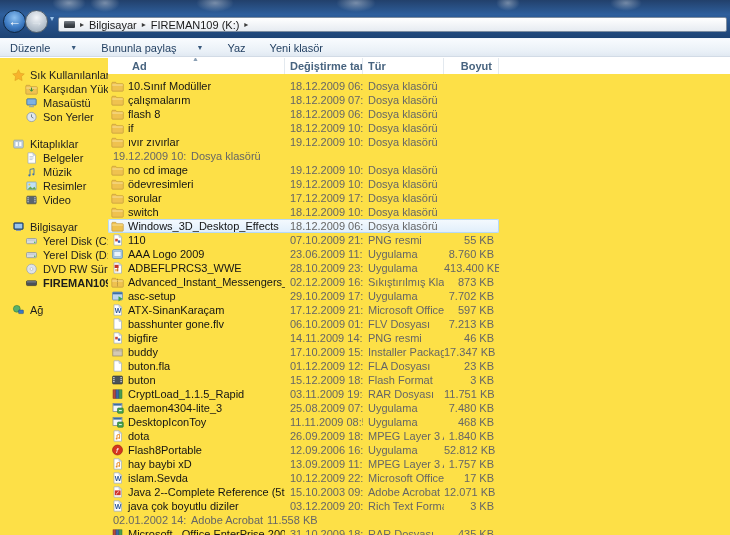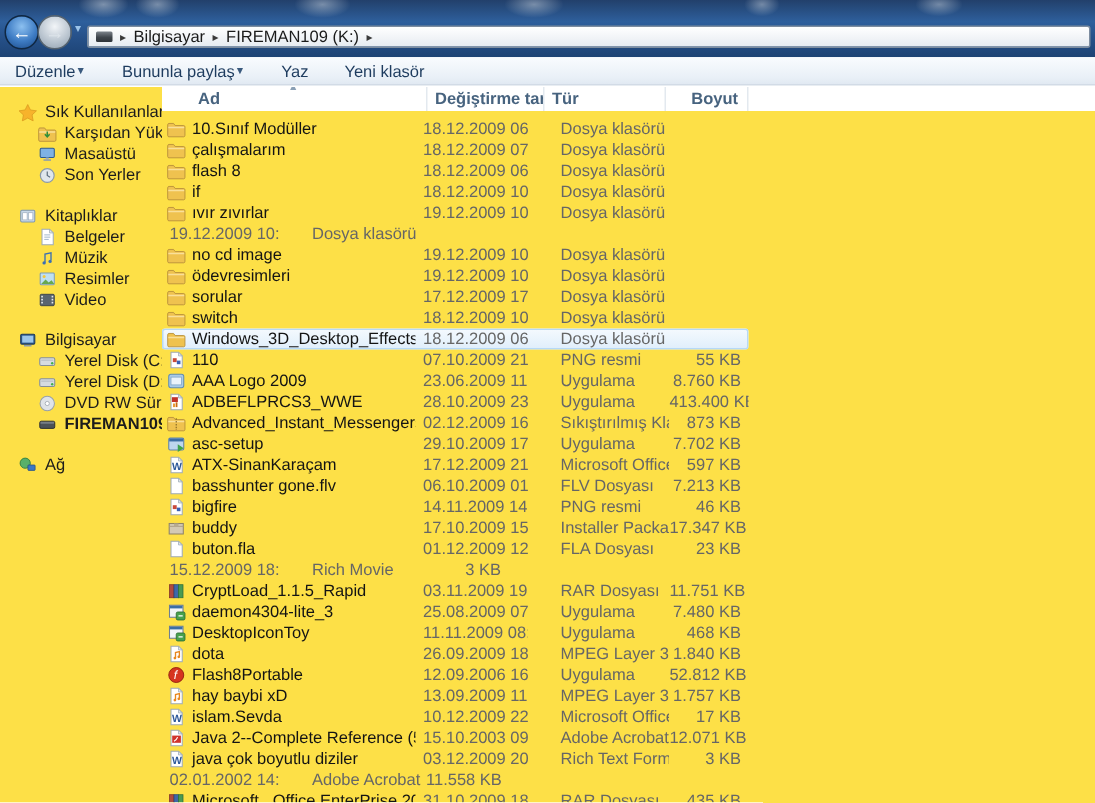--- a/index.html
+++ b/index.html
@@ -33,21 +33,21 @@
   .drive-glyph{width:11px;height:7px;border-radius:1px;flex:0 0 11px;
                background:linear-gradient(#7c838b 0%,#3f454c 55%,#2e3339 100%);}
   .crumb{color:#1a1a1a;}
   .crumb-sep{font-size:8px;color:#3a3a3a;padding:0 2px;}
 
   
   .toolbar{position:absolute;left:0;top:38px;width:730px;height:19px;box-sizing:border-box;
            background:linear-gradient(#f8fbfe,#e9f0f7 75%,#e1e9f2);
            border-top:1px solid #f3f7fb;border-bottom:1px solid #d2dbe6;
            display:flex;align-items:center;padding-left:10px;}
-  .tool{color:#1e3c5f;margin-right:24px;display:flex;align-items:center;gap:0;cursor:default;}
+  .tool{color:#1e3c5f;margin-right:24px;display:flex;align-items:center;gap:20px;cursor:default;}
   .tool .caret{font-size:7px;color:#3a5a7e;}
 
   
   .content{position:absolute;left:0;top:58px;width:730px;height:477px;background:#fde047;}
 
   .sidebar{position:absolute;left:0;top:0;width:108px;height:100%;overflow:hidden;
            padding-top:9px;box-sizing:border-box;}
   .sb-group{height:15px;display:flex;align-items:center;padding-left:12px;gap:5px;
             color:#1c1c1c;white-space:nowrap;}
   .sb-item{height:14px;display:flex;align-items:center;padding-left:25px;gap:5px;
@@ -65,21 +65,21 @@
   .h-size{width:55px;text-align:right;padding-right:6px;}
   .sort-arrow{position:absolute;left:84px;top:-3px;font-size:7px;color:#8ba0b5;}
 
   .rows{position:absolute;left:0;top:16px;right:0;bottom:0;padding-top:5px;overflow:hidden;}
   .frow{width:391px;height:14px;display:flex;align-items:center;box-sizing:border-box;border-radius:2px;}
   .frow.selected{background:linear-gradient(#f5fafe,#dfeefb);
                  box-shadow:inset 0 0 0 1px #b6d9f7;}
   .cell{box-sizing:border-box;white-space:nowrap;overflow:hidden;}
   .c-name{width:177px;padding-left:3px;display:flex;align-items:center;gap:4px;color:#141414;text-align:right;}
   .c-date{width:78px;padding-left:5px;color:#666;}
-  .c-type{width:81px;padding-left:5px;color:#666;margin-left:17px;}
+  .c-type{width:81px;padding-left:5px;color:#666;}
   .c-size{width:55px;text-align:right;padding-right:5px;color:#666;}
 
   .ic{width:13px;height:12px;flex:0 0 13px;display:inline-block;position:relative;}
   .ic svg{display:block;width:13px;height:12px;}
   .sb-ic{width:13px;height:12px;flex:0 0 13px;display:inline-block;}
   .sb-ic svg{display:block;width:13px;height:12px;}
 </style>
 </head>
 <body>
 
@@ -582,22 +582,38 @@
                   <path d="M8 .8l2.5 2.5H8z" fill="#dfe6ec" stroke="#9fabb7" stroke-width=".5"></path>
                 </svg>
               </span>
               <span>buton.fla</span>
             </span>
             <span class="cell c-date">01.12.2009 12:53</span>
             <span class="cell c-type">FLA Dosyası</span>
             <span class="cell c-size">23 KB</span>
           </div>
           <div class="frow">
+            <span class="cell c-name">
+              <span class="ic">
+                <svg viewBox="0 0 13 12" xmlns="http://www.w3.org/2000/svg">
+                  <rect x="1.5" y="2" width="10" height="8" rx="1" fill="#4a5258" stroke="#2e3438" stroke-width=".6"></rect>
+                  <g fill="#e8eaec">
+                    <rect x="2.3" y="3" width="1.2" height="1.2"></rect>
+                    <rect x="2.3" y="5" width="1.2" height="1.2"></rect>
+                    <rect x="2.3" y="7" width="1.2" height="1.2"></rect>
+                    <rect x="9.5" y="3" width="1.2" height="1.2"></rect>
+                    <rect x="9.5" y="5" width="1.2" height="1.2"></rect>
+                    <rect x="9.5" y="7" width="1.2" height="1.2"></rect>
+                  </g>
+                </svg>
+              </span>
+              <span>buton</span>
+            </span>
             <span class="cell c-date">15.12.2009 18:08</span>
-            <span class="cell c-type">Rich Movie</span>
+            <span class="cell c-type">Flash Format</span>
             <span class="cell c-size">3 KB</span>
           </div>
           <div class="frow">
             <span class="cell c-name">
               <span class="ic">
                 <svg viewBox="0 0 13 12" xmlns="http://www.w3.org/2000/svg">
                   <rect x="2" y="1.8" width="3" height="8.7" fill="#b14a3e" stroke="#7e2f26" stroke-width=".5"></rect>
                   <rect x="5" y="1.8" width="3" height="8.7" fill="#3e68a8" stroke="#27477a" stroke-width=".5"></rect>
                   <rect x="8" y="1.8" width="3" height="8.7" fill="#4a9a52" stroke="#2f6d36" stroke-width=".5"></rect>
                 </svg>

